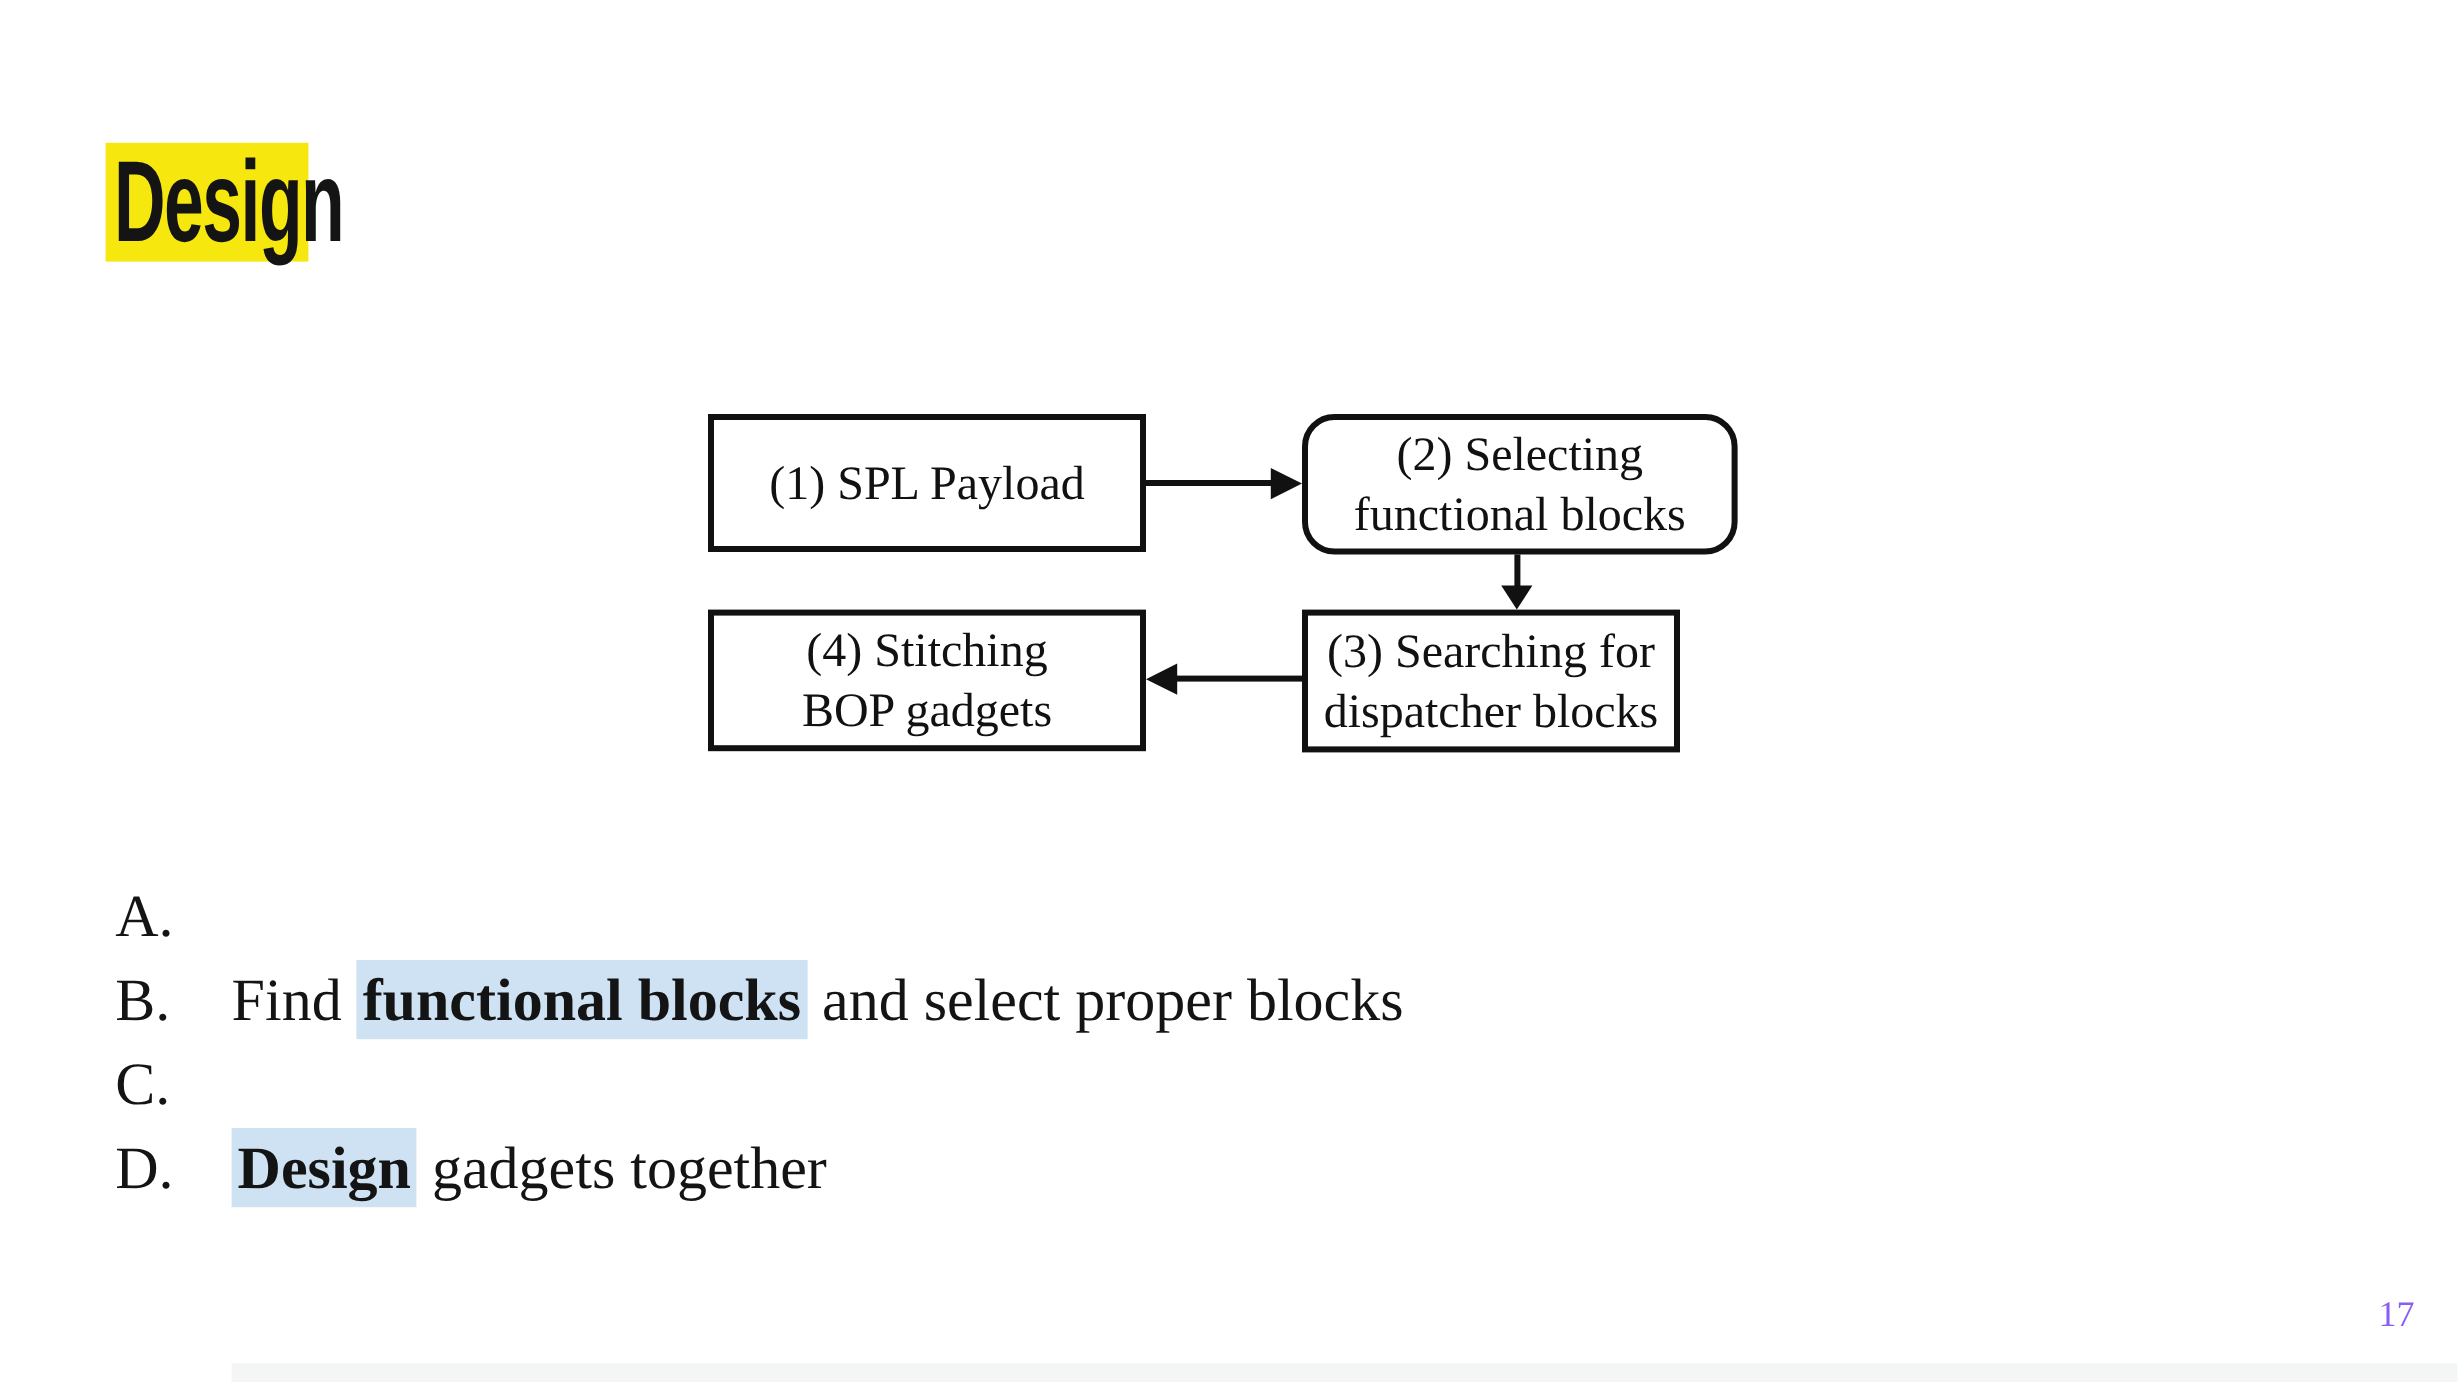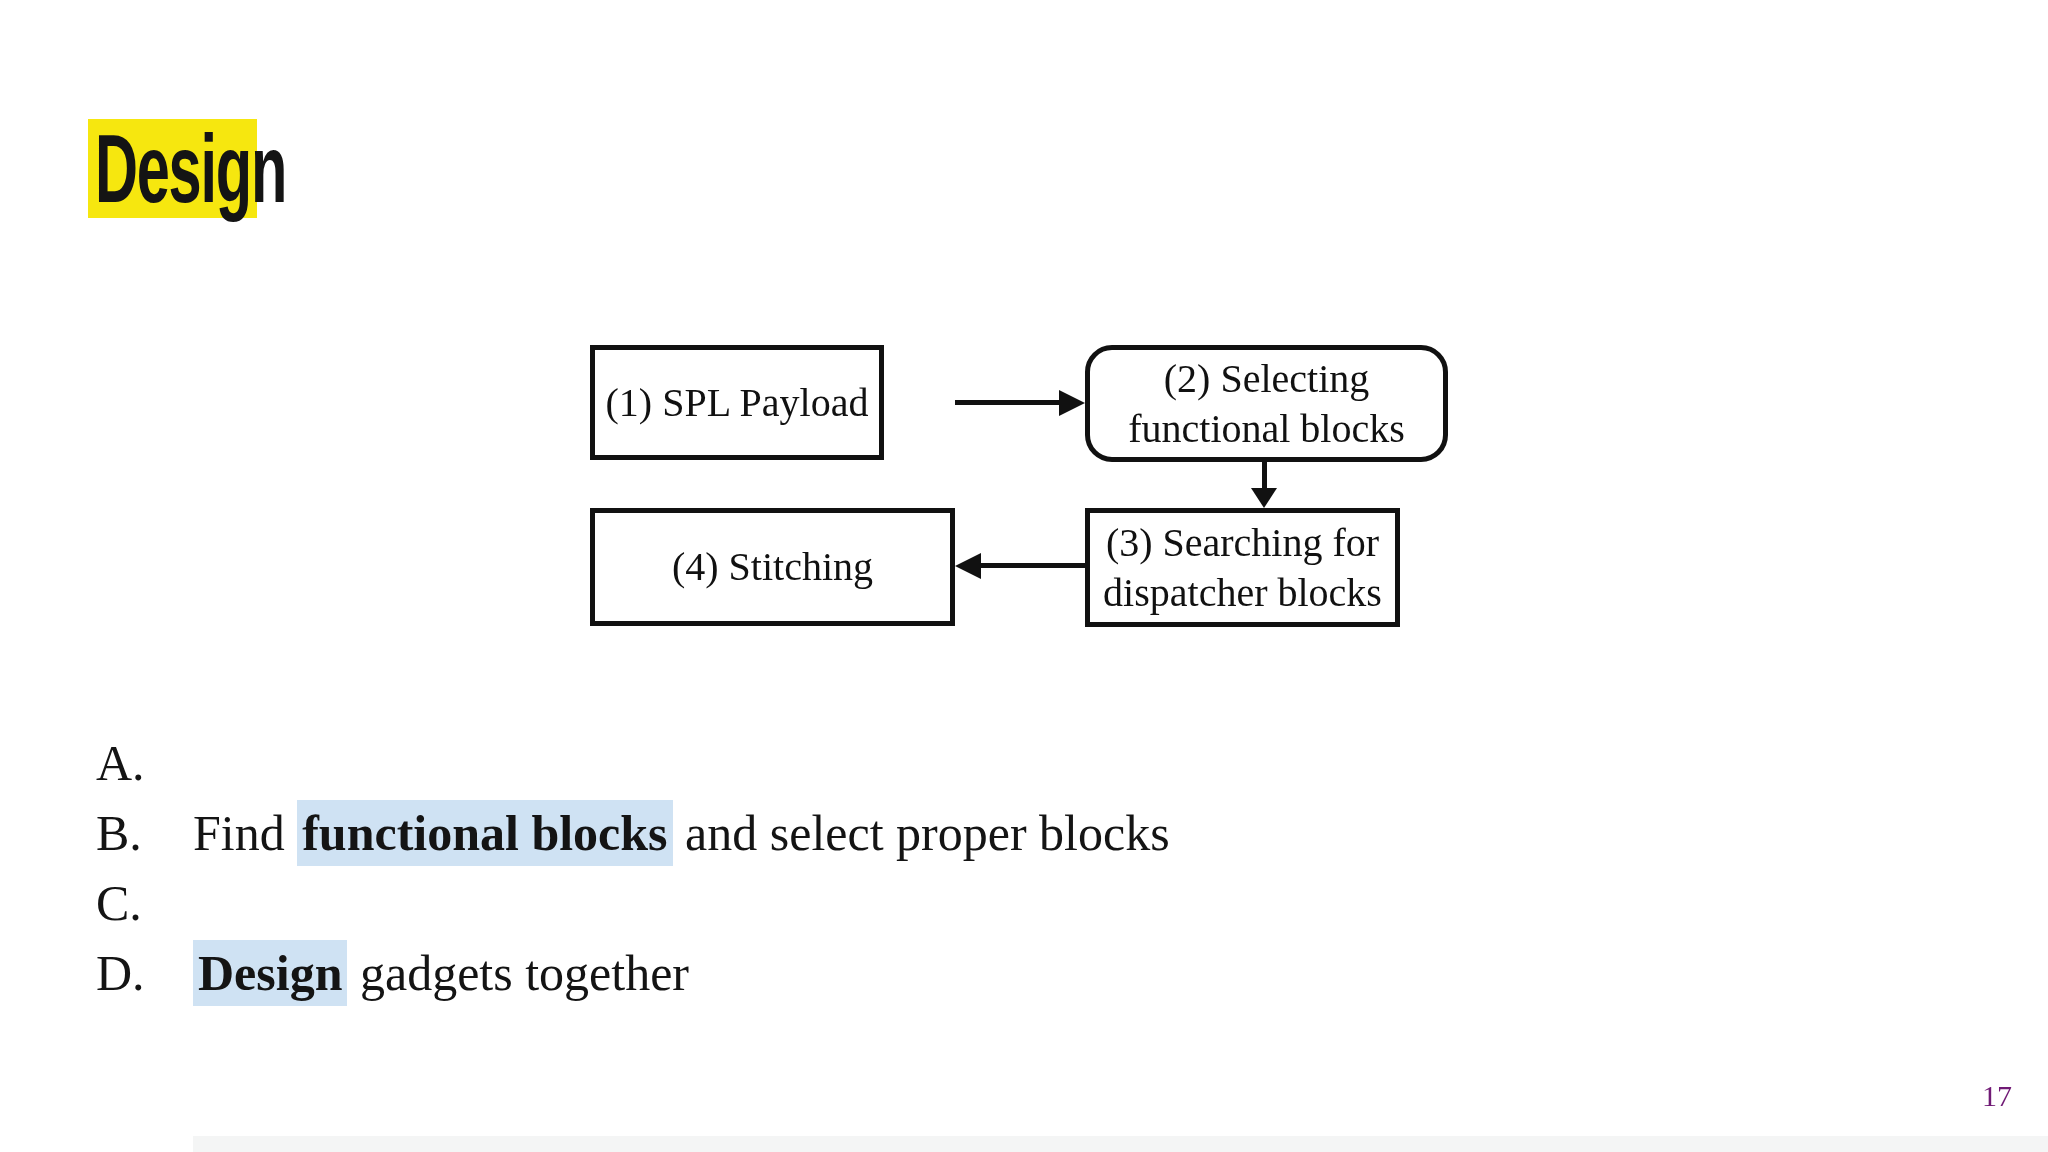--- a/index.html
+++ b/index.html
@@ -54,21 +54,21 @@
     flex-direction: column;
     justify-content: center;
     align-items: center;
     text-align: center;
     font-family: "Liberation Serif", serif;
     font-size: 40px;
     line-height: 50px;
     color: #111111;
   }
   .dbox .dline { display: block; white-space: nowrap; }
-  .box1 { left: 590px;  top: 345px; width: 294px; height: 115px; }
+  .box1 { left: 590px;  top: 345px; width: 365px; height: 115px; }
   .box2 { left: 1085px; top: 345px; width: 363px; height: 117px; border-radius: 27px; }
   .box3 { left: 1085px; top: 508px; width: 315px; height: 119px; }
   .box4 { left: 590px;  top: 508px; width: 365px; height: 118px; }
 
   .aline { position: absolute; background: #111111; }
   .ahead { position: absolute; width: 0; height: 0; }
 
   
   .a12-line { left: 955px; top: 400px; width: 107px; height: 5px; }
   .a12-head { left: 1059px; top: 390px;
@@ -108,21 +108,21 @@
     padding: 5px 5px;
   }
 
   
   .page-number {
     position: absolute;
     left: 1982px;
     top: 1079px;
     font-family: "Liberation Serif", serif;
     font-size: 30px;
-    color: #701a75;
+    color: #8b5cf6;
   }
   .bottom-bar {
     position: absolute;
     left: 193px;
     right: 0;
     top: 1136px;
     height: 16px;
     background: #f4f5f5;
   }
 </style>
@@ -145,20 +145,21 @@
         <span class="dline">functional blocks</span>
       </div>
 
     <div class="dbox box3">
         <span class="dline">(3) Searching for</span>
         <span class="dline">dispatcher blocks</span>
       </div>
 
     <div class="dbox box4">
         <span class="dline">(4) Stitching</span>
+        <span class="dline">BOP gadgets</span>
       </div>
 
     <div class="aline a12-line"></div>
     <div class="ahead a12-head"></div>
 
     <div class="aline a23-line"></div>
     <div class="ahead a23-head"></div>
 
     <div class="aline a34-line"></div>
     <div class="ahead a34-head"></div>

